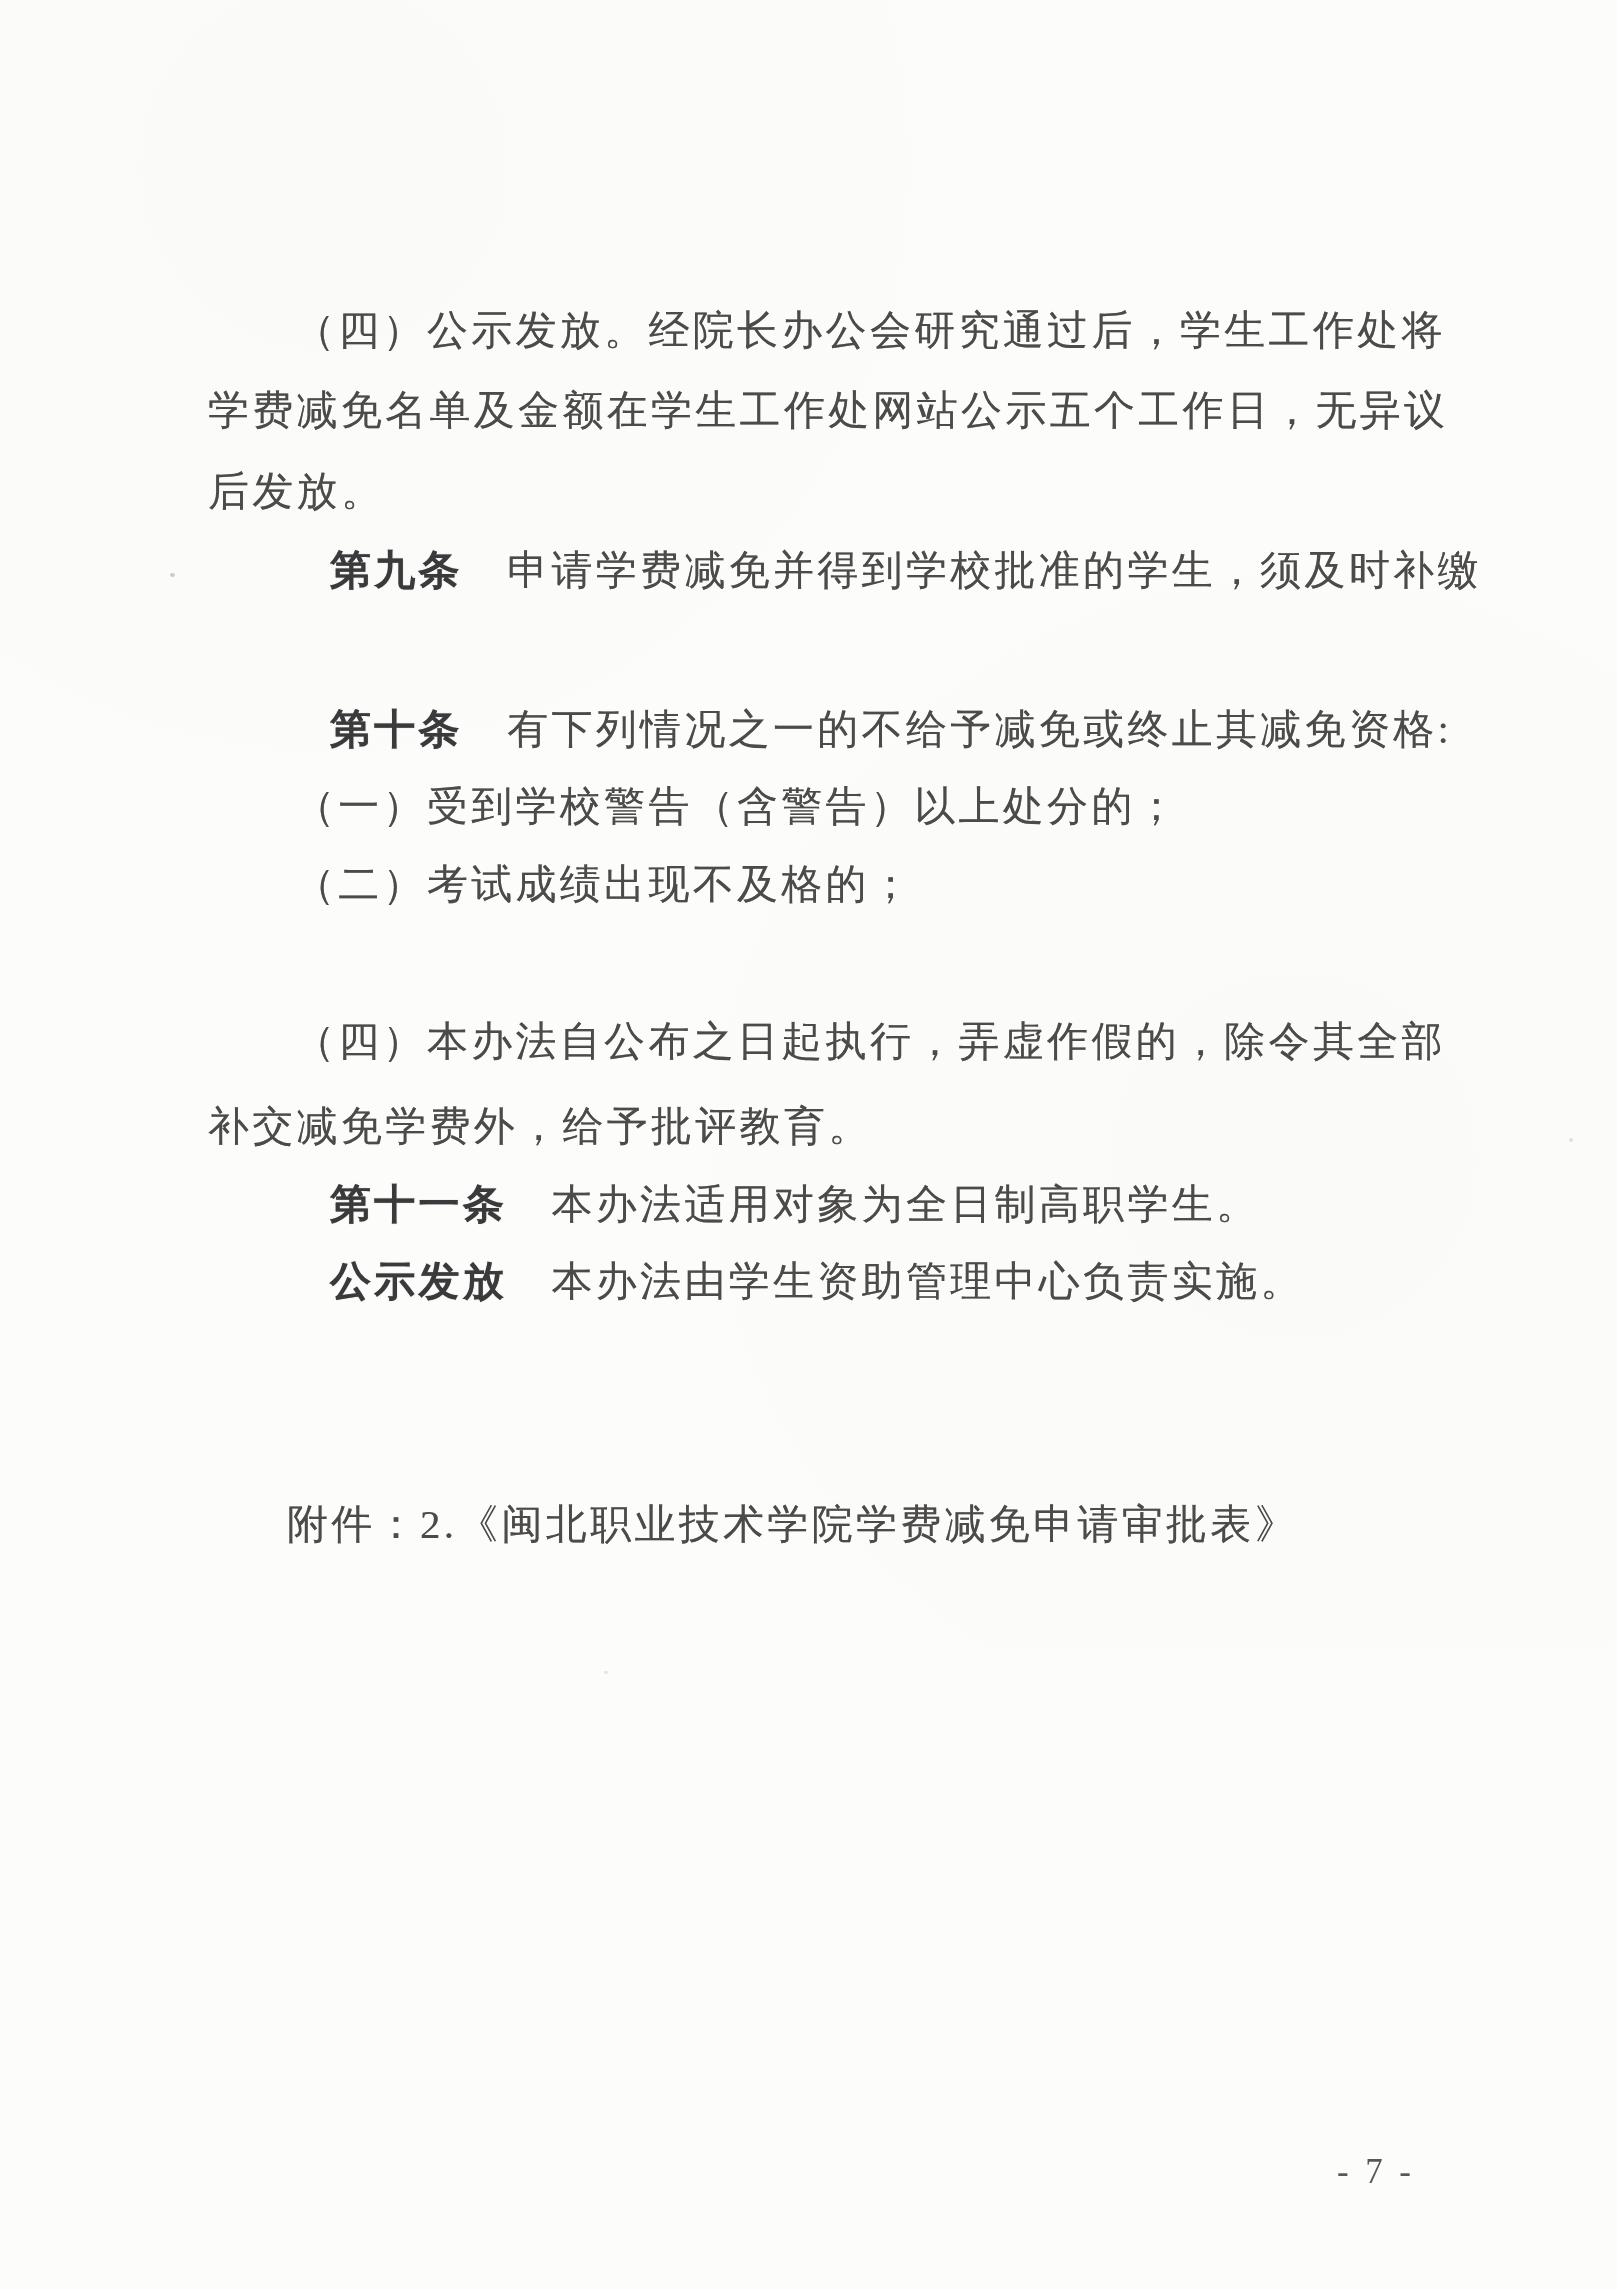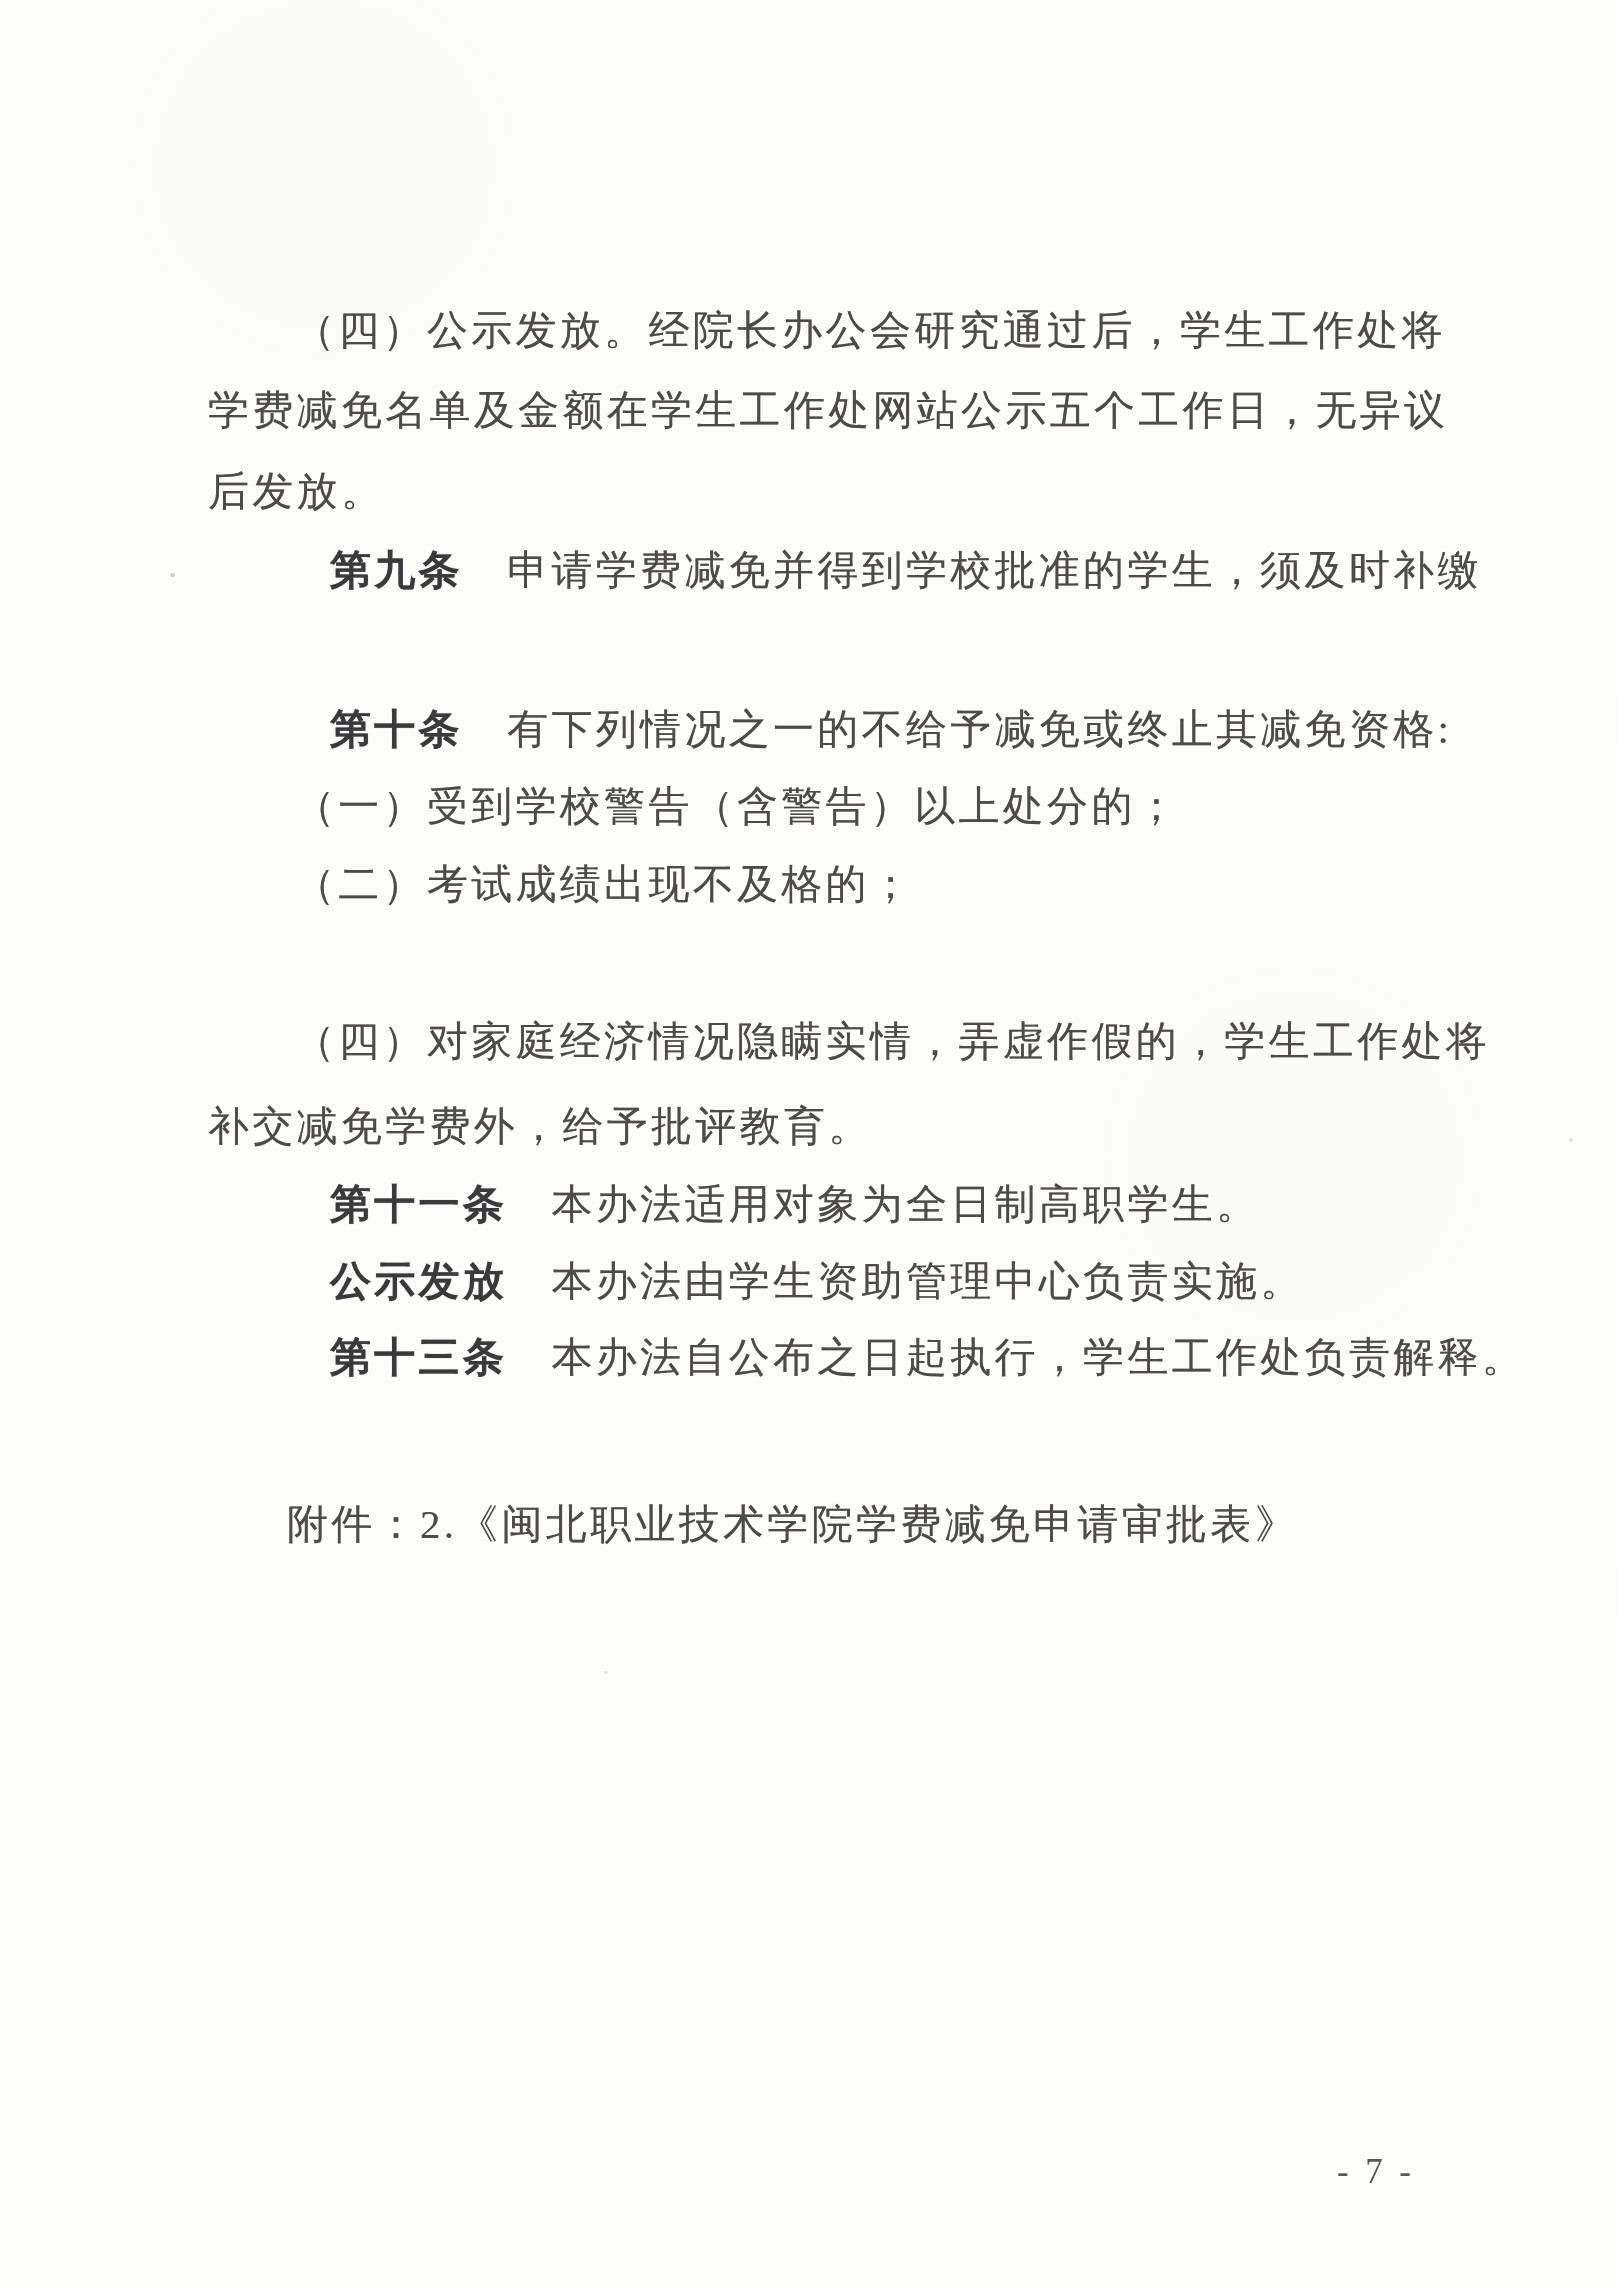--- a/index.html
+++ b/index.html
@@ -51,26 +51,25 @@
 
   <div class="line" style="top:308px;left:294px"><span>（四）公示发放。经院长办公会研究通过后，学生工作处将</span></div>
   <div class="line" style="top:388px;left:208px"><span>学费减免名单及金额在学生工作处网站公示五个工作日，无异议</span></div>
   <div class="line" style="top:469px;left:208px"><span>后发放。</span></div>
 
   <div class="line" style="top:548px;left:294px"><b class="head">第九条</b><span>　申请学费减免并得到学校批准的学生，须及时补缴</span></div>
 
   <div class="line" style="top:707px;left:294px"><b class="head">第十条</b><span>　有下列情况之一的不给予减免或终止其减免资格:</span></div>
   <div class="line" style="top:784px;left:294px"><span>（一）受到学校警告（含警告）以上处分的；</span></div>
   <div class="line" style="top:862px;left:294px"><span>（二）考试成绩出现不及格的；</span></div>
-  <div class="line" style="top:1019px;left:294px"><span>（四）对家庭经济情况隐瞒实情，弄虚作假的，学生工作处将</span></div>
+  <div class="line" style="top:1019px;left:294px"><span>（四）本办法自公布之日起执行，弄虚作假的，除令其全部</span></div>
   <div class="line" style="top:1104px;left:208px"><span>补交减免学费外，给予批评教育。</span></div>
 
   <div class="line" style="top:1182px;left:294px"><b class="head">第十一条</b><span>　本办法适用对象为全日制高职学生。</span></div>
   <div class="line" style="top:1259px;left:294px"><b class="head">公示发放</b><span>　本办法由学生资助管理中心负责实施。</span></div>
-  <div class="line" style="top:1335px;left:294px"><b class="head">第十三条</b><span>　本办法自公布之日起执行，学生工作处负责解释。</span></div>
 
   <div class="line" style="top:1502px;left:287px"><span>附件：</span><span>2.《闽北职业技术学院学费减免申请审批表》</span></div>
 
   <div class="pagenum" style="top:2152px;left:1337px">- 7 -</div>
 
   <div class="speck" style="left:170px;top:573px;width:4.9px;height:3.9px;"></div>
   <div class="speck" style="left:1569px;top:1138px;width:3.9px;height:3.9px;opacity:.6"></div>
   <div class="speck" style="left:604px;top:1671px;width:3.9px;height:2.9px;opacity:.5"></div>
 
 </div>

